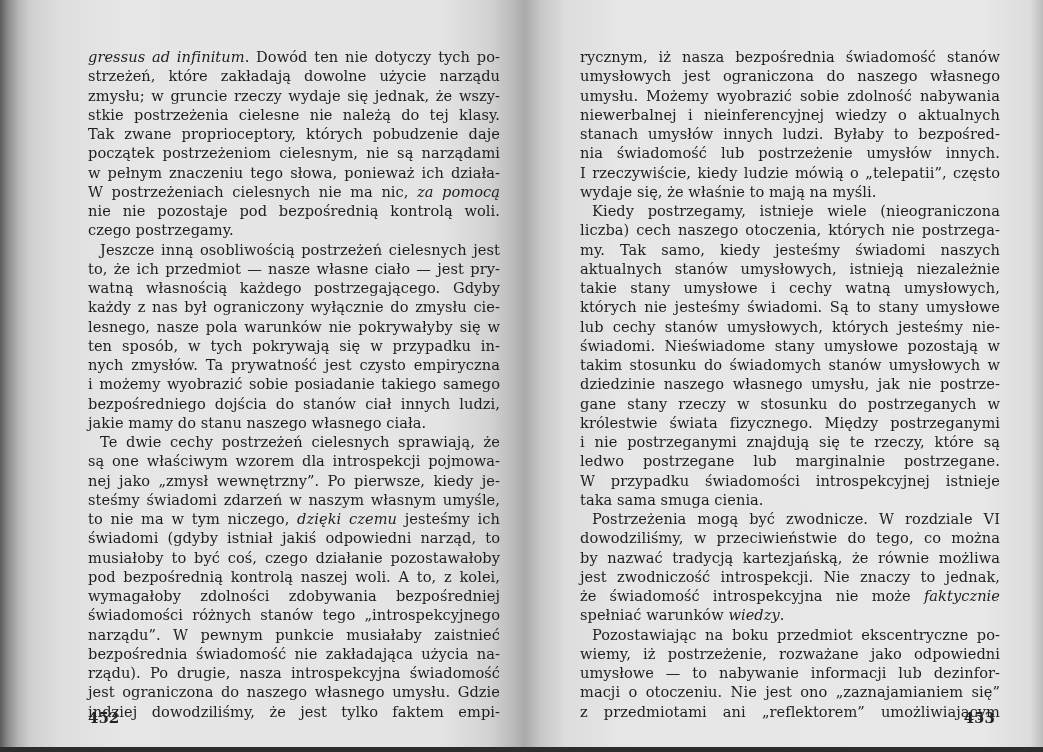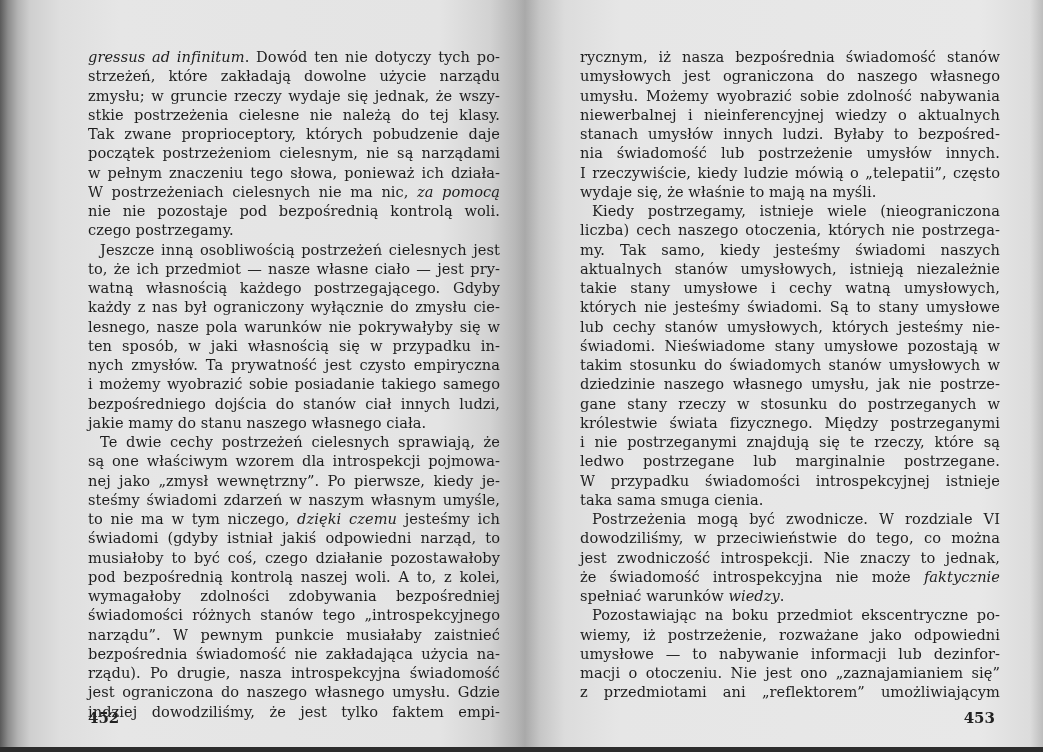--- a/index.html
+++ b/index.html
@@ -57,21 +57,21 @@
         <span class="line"><span>początek postrzeżeniom cielesnym, nie są narządami</span></span>
         <span class="line"><span>w pełnym znaczeniu tego słowa, ponieważ ich działa-</span></span>
         <span class="line"><span>W postrzeżeniach cielesnych nie ma nic, </span><em>za pomocą</em></span>
         <span class="line"><span>nie nie pozostaje pod bezpośrednią kontrolą woli.</span></span>
         <span class="line last"><span>czego postrzegamy.</span></span>
         <span class="line indent"><span>Jeszcze inną osobliwością postrzeżeń cielesnych jest</span></span>
         <span class="line"><span>to, że ich przedmiot — nasze własne ciało — jest pry-</span></span>
         <span class="line"><span>watną własnością każdego postrzegającego. Gdyby</span></span>
         <span class="line"><span>każdy z nas był ograniczony wyłącznie do zmysłu cie-</span></span>
         <span class="line"><span>lesnego, nasze pola warunków nie pokrywałyby się w</span></span>
-        <span class="line"><span>ten sposób, w jaki własnością się w przypadku in-</span></span>
+        <span class="line"><span>ten sposób, w tych pokrywają się w przypadku in-</span></span>
         <span class="line"><span>nych zmysłów. Ta prywatność jest czysto empiryczna</span></span>
         <span class="line"><span>i możemy wyobrazić sobie posiadanie takiego samego</span></span>
         <span class="line"><span>bezpośredniego dojścia do stanów ciał innych ludzi,</span></span>
         <span class="line last"><span>jakie mamy do stanu naszego własnego ciała.</span></span>
         <span class="line indent"><span>Te dwie cechy postrzeżeń cielesnych sprawiają, że</span></span>
         <span class="line"><span>są one właściwym wzorem dla introspekcji pojmowa-</span></span>
         <span class="line"><span>nej jako „zmysł wewnętrzny”. Po pierwsze, kiedy je-</span></span>
         <span class="line"><span>steśmy świadomi zdarzeń w naszym własnym umyśle,</span></span>
         <span class="line"><span>to nie ma w tym niczego, </span><em>dzięki czemu</em><span> jesteśmy ich</span></span>
         <span class="line"><span>świadomi (gdyby istniał jakiś odpowiedni narząd, to</span></span>
@@ -108,20 +108,21 @@
         <span class="line"><span>takim stosunku do świadomych stanów umysłowych w</span></span>
         <span class="line"><span>dziedzinie naszego własnego umysłu, jak nie postrze-</span></span>
         <span class="line"><span>gane stany rzeczy w stosunku do postrzeganych w</span></span>
         <span class="line"><span>królestwie świata fizycznego. Między postrzeganymi</span></span>
         <span class="line"><span>i nie postrzeganymi znajdują się te rzeczy, które są</span></span>
         <span class="line"><span>ledwo postrzegane lub marginalnie postrzegane.</span></span>
         <span class="line"><span>W przypadku świadomości introspekcyjnej istnieje</span></span>
         <span class="line last"><span>taka sama smuga cienia.</span></span>
         <span class="line indent"><span>Postrzeżenia mogą być zwodnicze. W rozdziale VI</span></span>
         <span class="line"><span>dowodziliśmy, w przeciwieństwie do tego, co można</span></span>
+        <span class="line"><span>by nazwać tradycją kartezjańską, że równie możliwa</span></span>
         <span class="line"><span>jest zwodniczość introspekcji. Nie znaczy to jednak,</span></span>
         <span class="line"><span>że świadomość introspekcyjna nie może </span><em>faktycznie</em></span>
         <span class="line last"><span>spełniać warunków </span><em>wiedzy</em><span>.</span></span>
         <span class="line indent"><span>Pozostawiając na boku przedmiot ekscentryczne po-</span></span>
         <span class="line"><span>wiemy, iż postrzeżenie, rozważane jako odpowiedni</span></span>
         <span class="line"><span>umysłowe — to nabywanie informacji lub dezinfor-</span></span>
         <span class="line"><span>macji o otoczeniu. Nie jest ono „zaznajamianiem się”</span></span>
         <span class="line"><span>z przedmiotami ani „reflektorem” umożliwiającym</span></span>
       </div>
     <div class="page-number">453</div>

